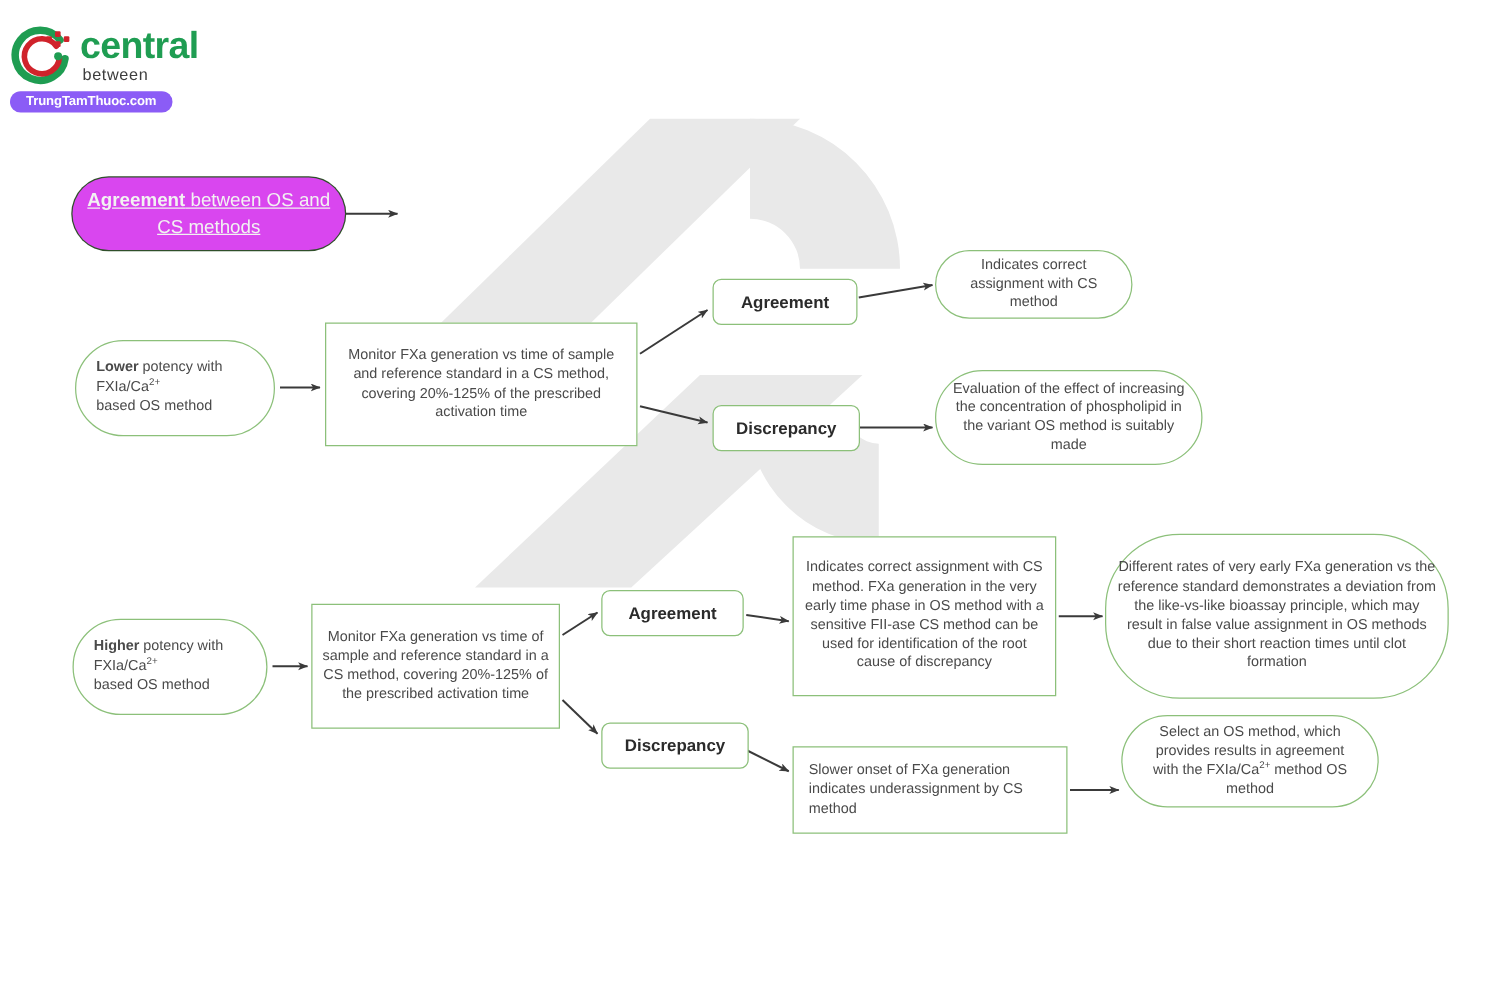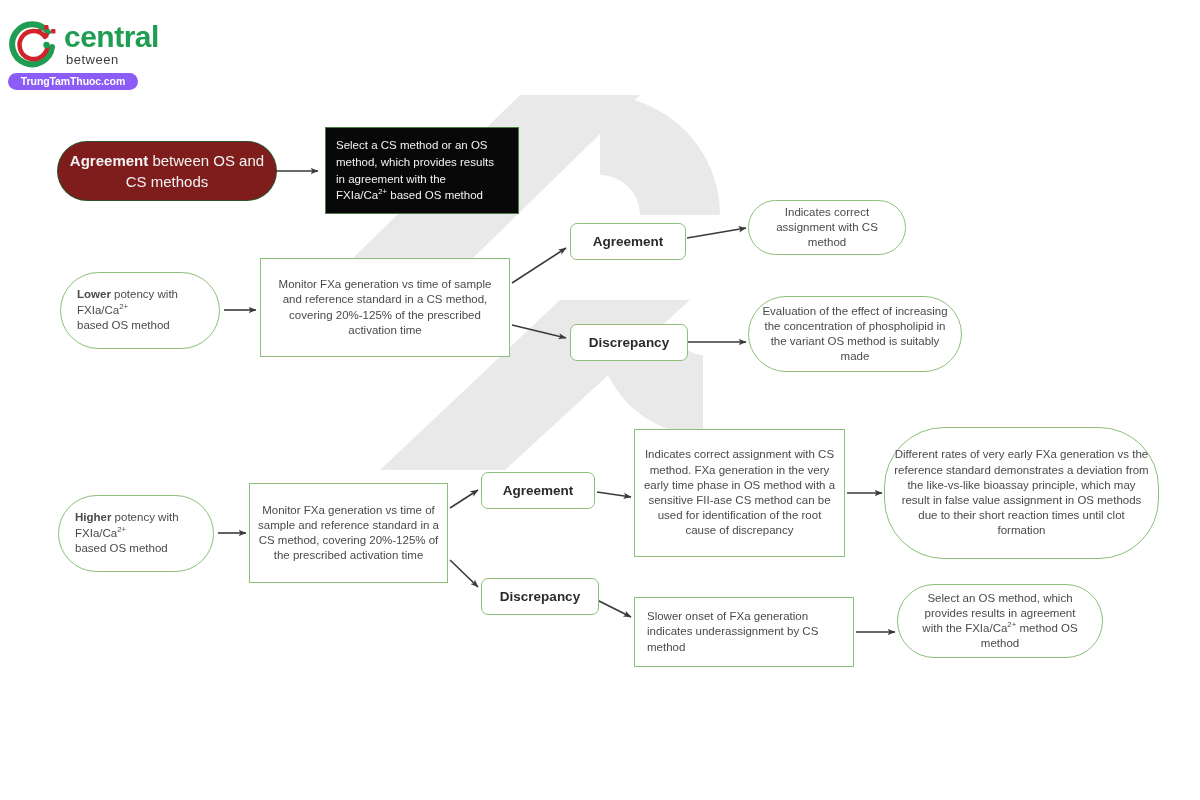--- a/index.html
+++ b/index.html
@@ -146,27 +146,28 @@
   .n-label {
     border: 1px solid #8cc07a;
     background: #ffffff;
     border-radius: 7px;
     color: #2b2b2b;
     font-size: 13.5px;
     font-weight: bold;
     text-align: center;
   }
   .n-black-pill {
-    background: #7f1d1d;
+    background: #d946ef;
     border-radius: 40px;
     color: #f2f2f2;
     font-size: 15px;
     line-height: 1.4;
     text-align: center;
     box-shadow: 0 0 0 1px #2f4f2a;
+    text-decoration: underline;
   }
   .n-black-rect {
     background: #080808;
     border: 1px solid #4d7a42;
     color: #f2f2f2;
     font-size: 11.5px;
     line-height: 1.45;
     text-align: left;
     justify-content: flex-start;
     padding-left: 10px;
@@ -241,28 +242,20 @@
     <line x1="856" y1="632" x2="895" y2="632"></line>
   </g>
 </svg>
 
 <div id="chart">
 
   <div class="node n-black-pill" style="left:58px; top:142px; width:218px; height:58px;">
     <span class="txt"><b>Agreement</b><span> between OS and CS methods</span></span>
   </div>
 
-  <div class="node n-black-rect" style="left:325px; top:127px; width:194px; height:87px;">
-    <span class="txt">
-      <span>Select a CS method or an OS</span><br>
-      <span>method, which provides results</span><br>
-      <span>in agreement with the</span><br>
-      <span>FXIa/Ca</span><sup>2+</sup><span> based OS method</span>
-    </span>
-  </div>
 
   <div class="node n-round-left" style="left:60px; top:272px; width:160px; height:77px;">
     <span class="txt">
       <b>Lower</b><span> potency with</span><br>
       <span>FXIa/Ca</span><sup>2+</sup><br>
       <span>based OS method</span>
     </span>
   </div>
 
   <div class="node n-rect" style="left:260px; top:258px; width:250px; height:99px;">
@@ -310,21 +303,21 @@
   </div>
 
   <div class="node n-label" style="left:481px; top:578px; width:118px; height:37px;">
     <span class="txt">Discrepancy</span>
   </div>
 
   <div class="node n-rect" style="left:634px; top:597px; width:220px; height:70px; text-align:left; justify-content:flex-start; padding-left:12px;">
     <span class="txt" style="text-align:left;">Slower onset of FXa generation indicates underassignment by CS method</span>
   </div>
 
-  <div class="node n-round" style="left:897px; top:584px; width:206px; height:74px;align-items:center;">
+  <div class="node n-round" style="left:897px; top:572px; width:206px; height:74px;align-items:center;">
     <span class="txt">
       <span>Select an OS method, which</span><br>
       <span>provides results in agreement</span><br>
       <span>with the FXIa/Ca</span><sup>2+</sup><span> method OS</span><br>
       <span>method</span>
     </span>
   </div>
 
 </div>
 

